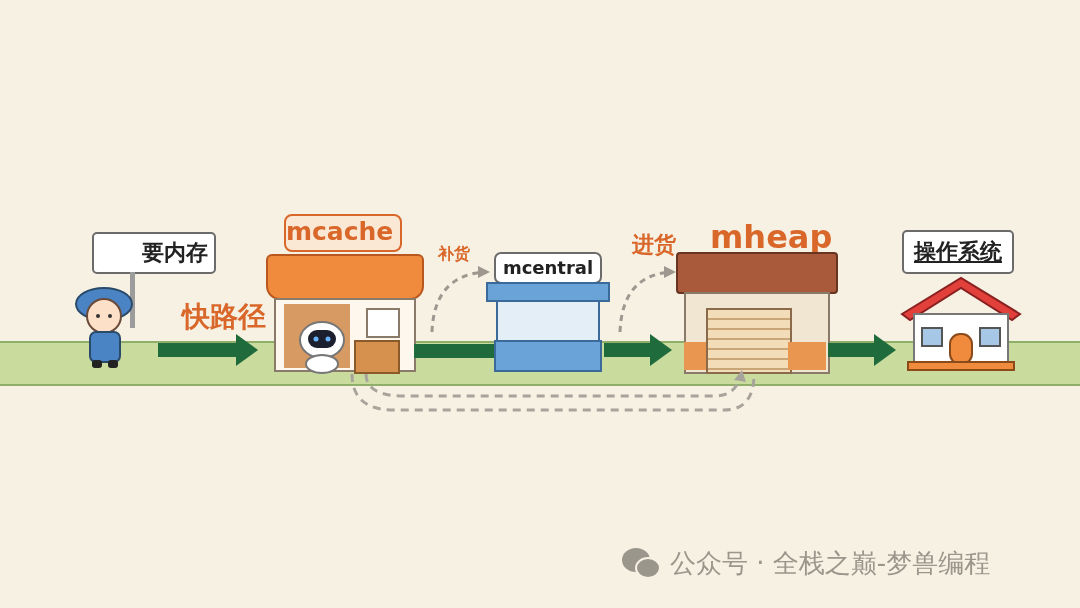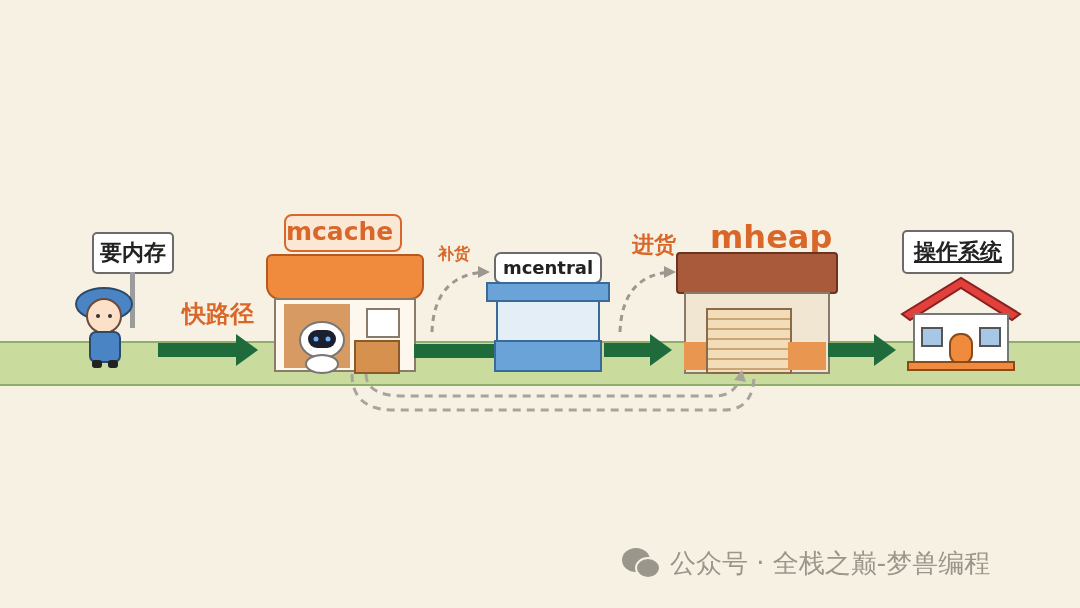--- a/index.html
+++ b/index.html
@@ -11,34 +11,34 @@
   .arrow-body{background:#1f6b3c;height:14px;}
   .arrow-head{width:0;height:0;border-top:16px solid transparent;border-bottom:16px solid transparent;border-left:22px solid #1f6b3c;}
   .footer{color:#9a968c;font-size:26px;}
 </style>
 </head>
 <body>
 
 <div class="abs ground"></div>
 
 <div class="abs" style="left:70px;top:228px;width:110px;height:150px;">
-  <div class="abs sign" style="left:22px;top:4px;width:78px;height:38px;line-height:38px;font-size:22px;">要内存</div>
+  <div class="abs sign" style="left:22px;top:4px;width:78px;height:38px;line-height:38px;font-size:22px;padding-left:42px;">要内存</div>
   <div class="abs" style="left:60px;top:44px;width:5px;height:56px;background:#9c9c9c;"></div>
   <svg class="abs" style="left:0;top:48px;" width="80" height="100" viewBox="0 0 80 100">
     <ellipse cx="34" cy="28" rx="28" ry="16" fill="#4a84c4" stroke="#2a4a6a" stroke-width="2"></ellipse>
     <circle cx="34" cy="40" r="17" fill="#fce0c8" stroke="#6b4a3a" stroke-width="2"></circle>
     <circle cx="28" cy="40" r="2" fill="#333"></circle>
       <circle cx="40" cy="40" r="2" fill="#333"></circle>
     <rect x="20" y="56" width="30" height="30" rx="6" fill="#4a84c4" stroke="#2a4a6a" stroke-width="2"></rect>
     <rect x="22" y="84" width="10" height="8" rx="3" fill="#222"></rect>
       <rect x="38" y="84" width="10" height="8" rx="3" fill="#222"></rect>
   </svg>
 </div>
 
-<div class="abs orange-label" style="left:182px;top:298px;font-size:24px;">快路径</div>
+<div class="abs orange-label" style="left:182px;top:298px;font-size:28px;">快路径</div>
 <div class="abs" style="left:158px;top:334px;display:flex;align-items:center;">
   <div class="arrow-body" style="width:78px;"></div>
     <div class="arrow-head"></div>
 </div>
 
 <div class="abs" style="left:262px;top:212px;width:162px;height:162px;">
   <div class="abs orange-label" style="left:22px;top:2px;width:114px;height:34px;line-height:32px;font-size:25px;text-align:left;background:#fbe8d4;border:2px solid #d9672a;border-radius:8px;">mcache</div>
   <div class="abs" style="left:4px;top:42px;width:154px;height:42px;background:#f08a3c;border:2px solid #b8571e;border-radius:6px 6px 14px 14px;"></div>
   <div class="abs" style="left:12px;top:86px;width:138px;height:70px;background:#fdf7ee;border:2px solid #8a7a6a;"></div>
   <div class="abs" style="left:22px;top:92px;width:66px;height:64px;background:#d79a62;"></div>

